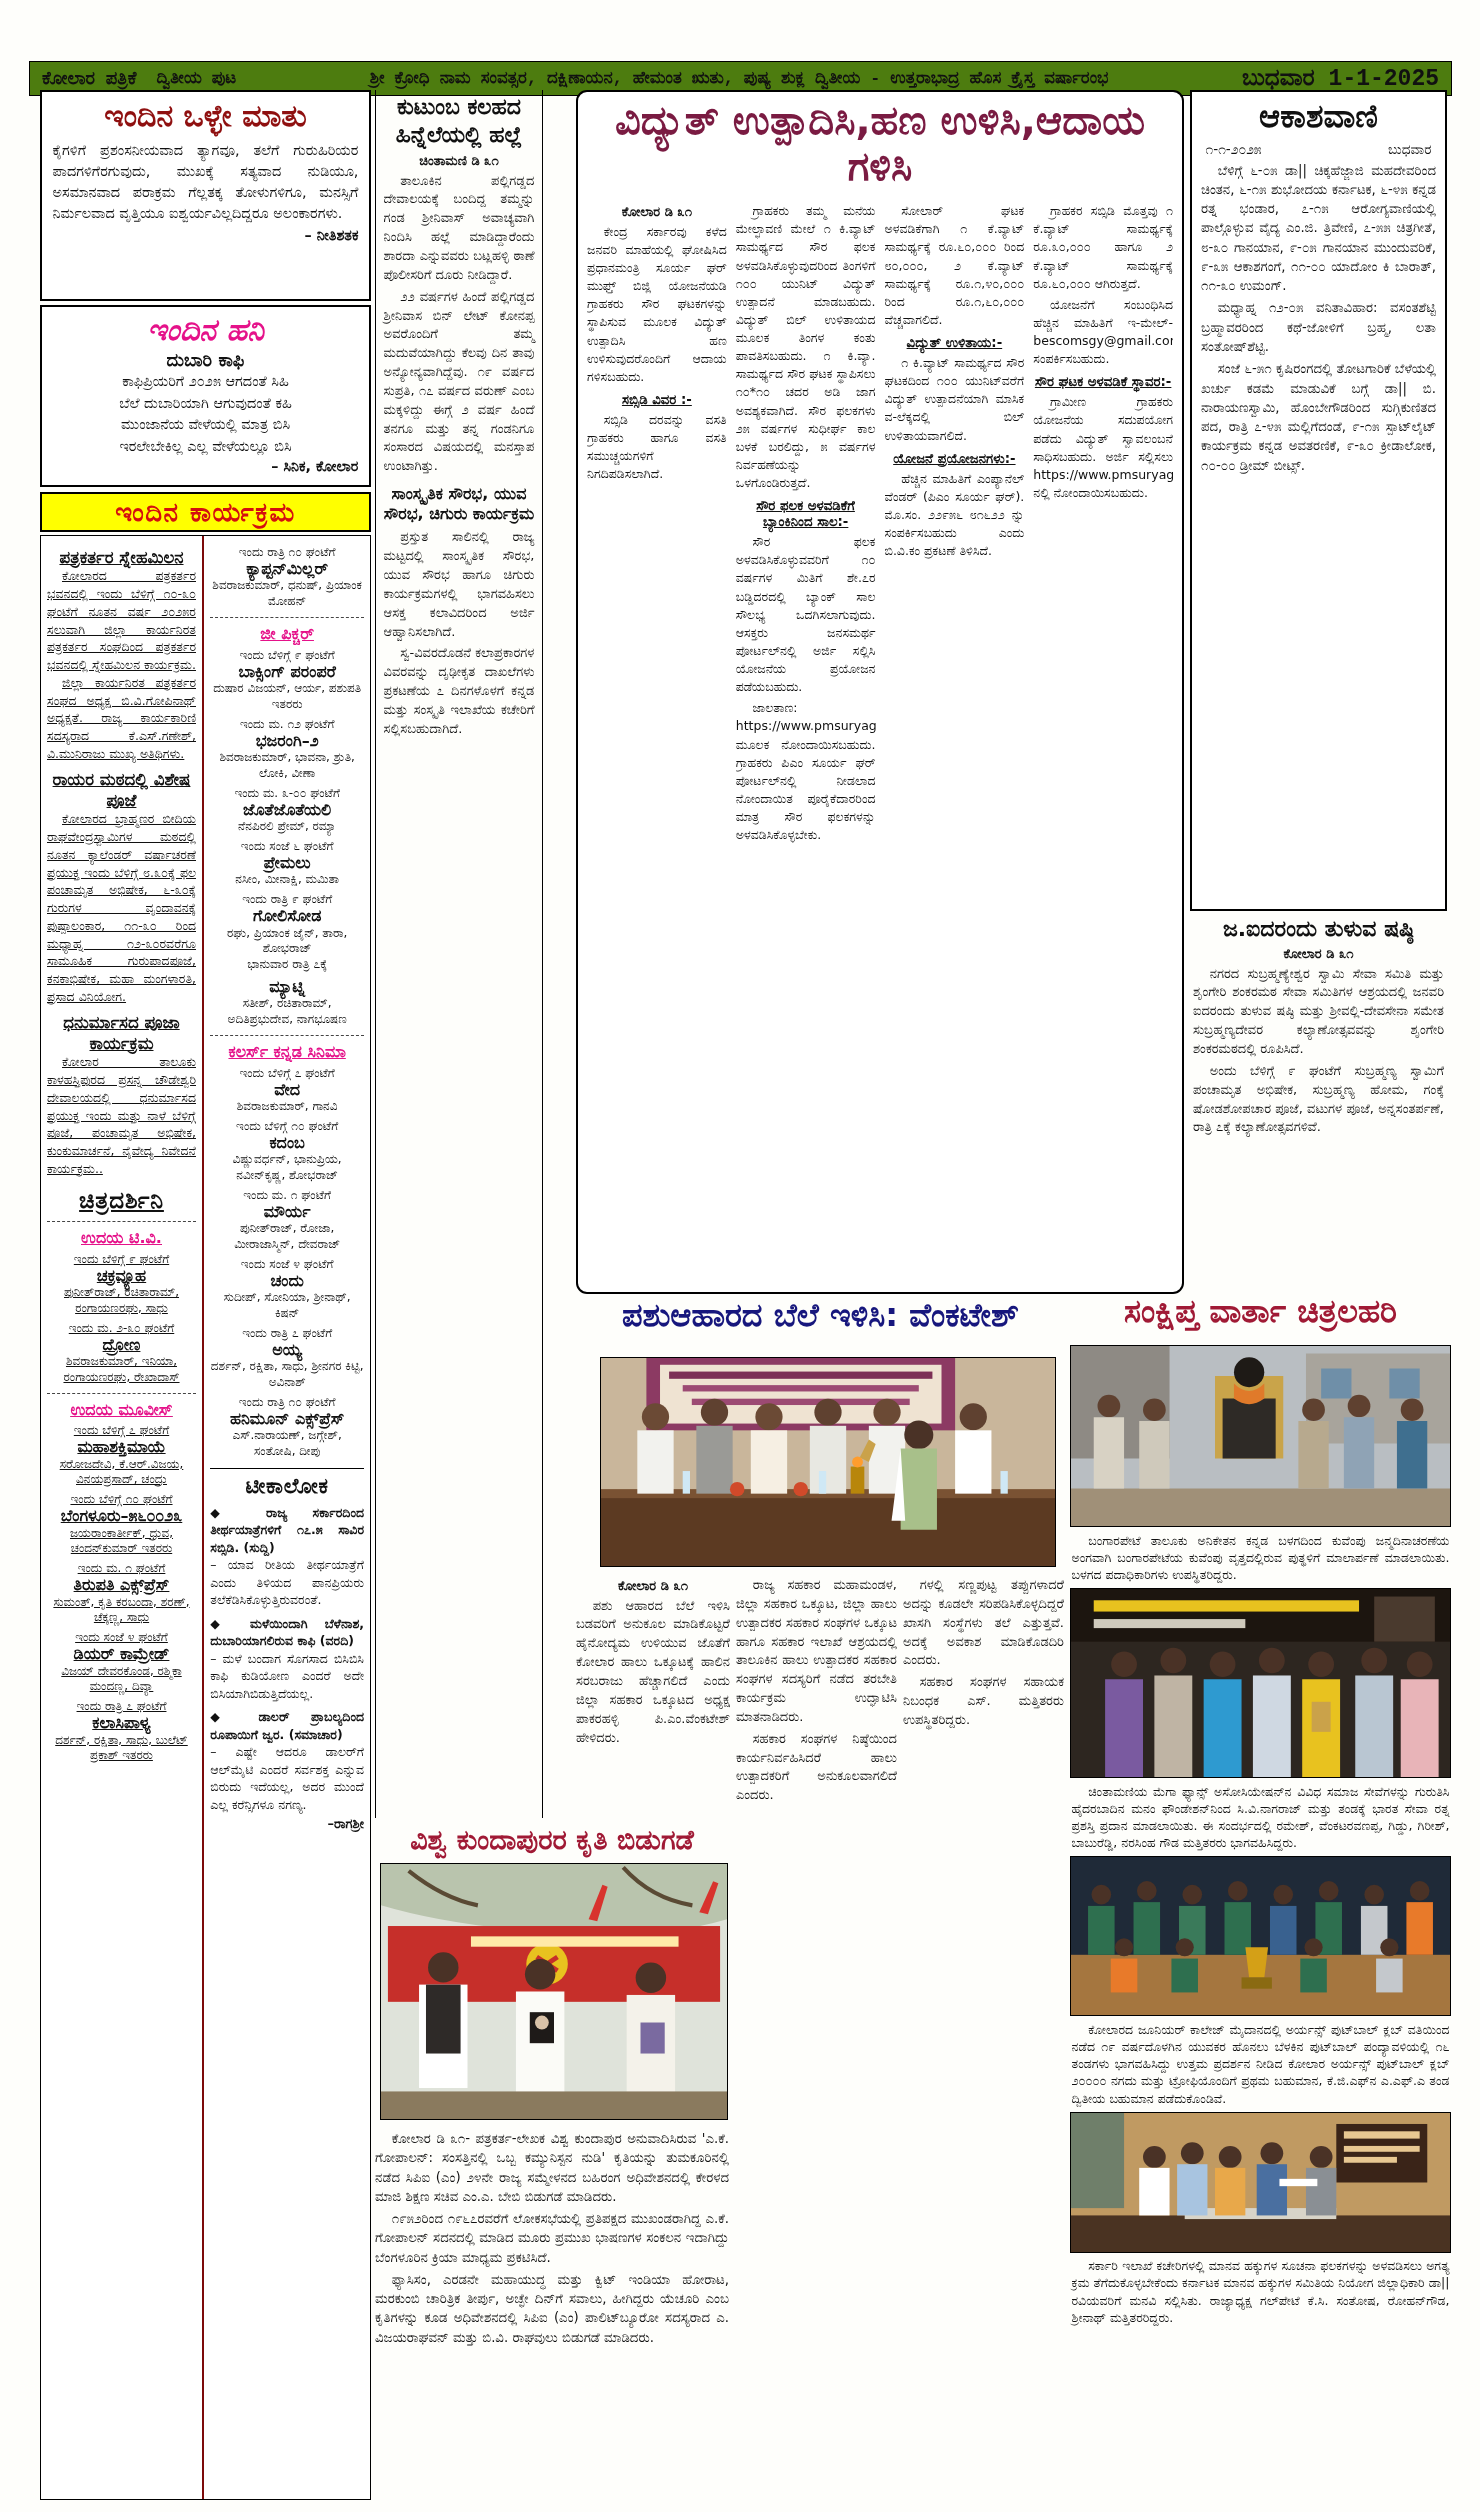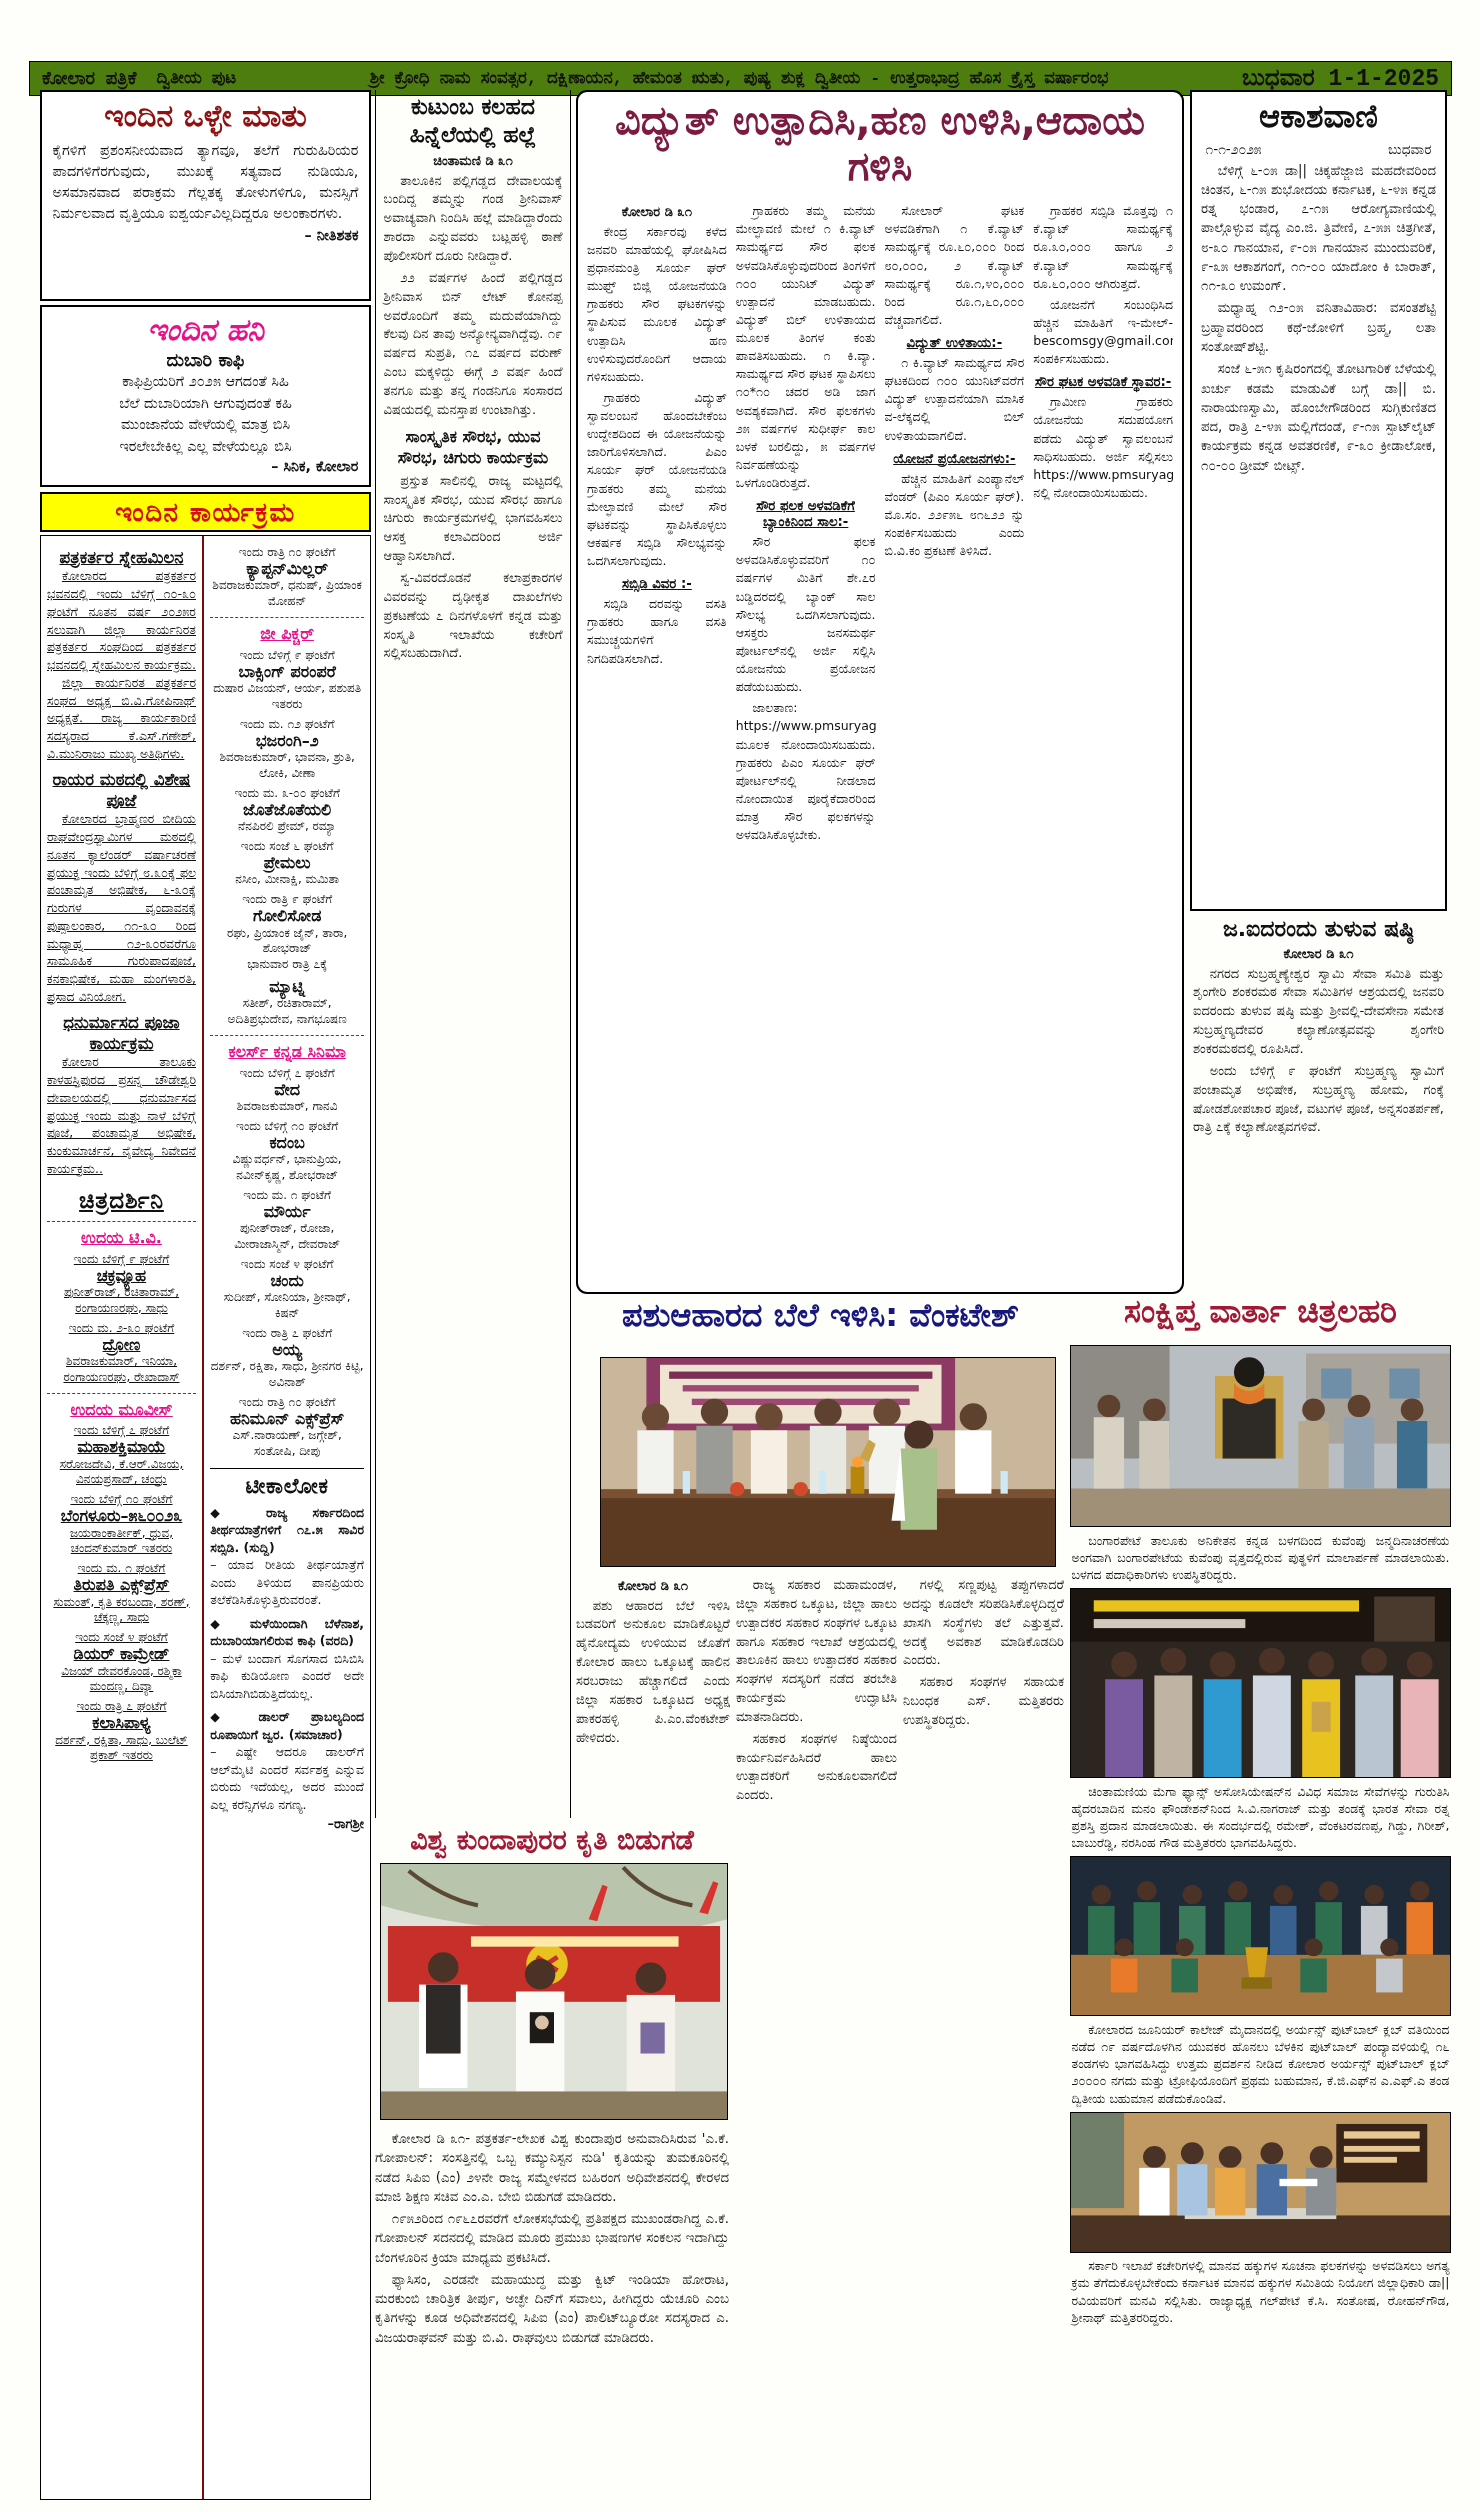--- a/index.html
+++ b/index.html
@@ -48,21 +48,21 @@
   .mv .tm { font-size:12px; text-align:center; }
   .mv .nm { font-size:16px; font-weight:bold; text-align:center; line-height:1.2; }
   .mv .cs { font-size:12px; text-align:center; line-height:1.3; }
   .teeka-h { font-size:21px; font-weight:bold; text-align:center; border-top:1.5px solid #000;
              margin-top:9px; padding-top:4.6px; letter-spacing:0.8px; }
   .tk-q { font-size:12.5px; font-weight:bold; text-align:justify; line-height:1.4; margin-top:6px; }
   .tk-a { font-size:12.5px; text-align:justify; line-height:1.4; }
   .tk-sig { font-weight:bold; text-align:right; font-size:13px; margin-top:3px; }
 
   
-  .colB { left:375px; top:90px; width:196px; height:1728px; border-left:1.5px solid #000;
+  .colB { left:375px; top:90px; width:168px; height:1728px; border-left:1.5px solid #000;
           border-right:1.5px solid #000; padding:3px 7.6px; overflow:hidden; }
   .colB .hl { font-size:22px; font-weight:bold; line-height:1.25; }
   .dl { font-size:13px; font-weight:bold; text-align:center; margin-top:4.6px; }
   .bp { font-size:13px; line-height:1.45; text-align:justify; text-indent:16.7px; margin-top:3px; }
   .subhl { font-size:16px; font-weight:bold; text-align:center; line-height:1.3; margin-top:7.6px; }
 
   
   .solar { left:576px; top:90px; width:608px; height:1204px; padding:4.6px 9px;border-radius:11px; }
   .solar .hl { font-size:40px; font-weight:bold; color:#7a1b42; text-align:center; line-height:1.15; }
   .solar .cols { display:flex; gap:9px; margin-top:10.6px; height:1117px; overflow:hidden; }
@@ -277,21 +277,20 @@
     <div class="bp">ಪ್ರಸ್ತುತ ಸಾಲಿನಲ್ಲಿ ರಾಜ್ಯ ಮಟ್ಟದಲ್ಲಿ ಸಾಂಸ್ಕೃತಿಕ ಸೌರಭ, ಯುವ ಸೌರಭ ಹಾಗೂ ಚಿಗುರು ಕಾರ್ಯಕ್ರಮಗಳಲ್ಲಿ ಭಾಗವಹಿಸಲು ಆಸಕ್ತ ಕಲಾವಿದರಿಂದ ಅರ್ಜಿ ಆಹ್ವಾನಿಸಲಾಗಿದೆ.</div>
     <div class="bp">ಸ್ವ-ವಿವರದೊಡನೆ ಕಲಾಪ್ರಕಾರಗಳ ವಿವರವನ್ನು ದೃಢೀಕೃತ ದಾಖಲೆಗಳು ಪ್ರಕಟಣೆಯ ೭ ದಿನಗಳೊಳಗೆ ಕನ್ನಡ ಮತ್ತು ಸಂಸ್ಕೃತಿ ಇಲಾಖೆಯ ಕಚೇರಿಗೆ ಸಲ್ಲಿಸಬಹುದಾಗಿದೆ.</div>
   </div>
 
   <div class="abs bordered solar">
     <div class="hl">ವಿದ್ಯುತ್ ಉತ್ಪಾದಿಸಿ,ಹಣ ಉಳಿಸಿ,ಆದಾಯ ಗಳಿಸಿ</div>
     <div class="cols">
       <div class="c">
         <div class="dl">ಕೋಲಾರ ಡಿ ೩೧</div>
         <div class="bp">ಕೇಂದ್ರ ಸರ್ಕಾರವು ಕಳೆದ ಜನವರಿ ಮಾಹೆಯಲ್ಲಿ ಘೋಷಿಸಿದ ಪ್ರಧಾನಮಂತ್ರಿ ಸೂರ್ಯ ಘರ್ ಮುಫ್ತ್ ಬಿಜ್ಲಿ ಯೋಜನೆಯಡಿ ಗ್ರಾಹಕರು ಸೌರ ಘಟಕಗಳನ್ನು ಸ್ಥಾಪಿಸುವ ಮೂಲಕ ವಿದ್ಯುತ್ ಉತ್ಪಾದಿಸಿ ಹಣ ಉಳಿಸುವುದರೊಂದಿಗೆ ಆದಾಯ ಗಳಿಸಬಹುದು.</div>
-        <div class="bp">ಗ್ರಾಹಕರು ವಿದ್ಯುತ್ ಸ್ವಾವಲಂಬನೆ ಹೊಂದಬೇಕೆಂಬ ಉದ್ದೇಶದಿಂದ ಈ ಯೋಜನೆಯನ್ನು ಜಾರಿಗೊಳಿಸಲಾಗಿದೆ. ಪಿಎಂ ಸೂರ್ಯ ಘರ್ ಯೋಜನೆಯಡಿ ಗ್ರಾಹಕರು ತಮ್ಮ ಮನೆಯ ಮೇಲ್ಛಾವಣಿ ಮೇಲೆ ಸೌರ ಘಟಕವನ್ನು ಸ್ಥಾಪಿಸಿಕೊಳ್ಳಲು ಆಕರ್ಷಕ ಸಬ್ಸಿಡಿ ಸೌಲಭ್ಯವನ್ನು ಒದಗಿಸಲಾಗುವುದು.</div>
         <div class="shd">ಸಬ್ಸಿಡಿ ವಿವರ :-</div>
         <div class="bp">ಸಬ್ಸಿಡಿ ದರವನ್ನು ವಸತಿ ಗ್ರಾಹಕರು ಹಾಗೂ ವಸತಿ ಸಮುಚ್ಚಯಗಳಿಗೆ ನಿಗದಿಪಡಿಸಲಾಗಿದೆ.</div>
       </div>
       <div class="c">
         <div class="bp">ಗ್ರಾಹಕರು ತಮ್ಮ ಮನೆಯ ಮೇಲ್ಛಾವಣಿ ಮೇಲೆ ೧ ಕಿ.ವ್ಯಾಟ್ ಸಾಮರ್ಥ್ಯದ ಸೌರ ಫಲಕ ಅಳವಡಿಸಿಕೊಳ್ಳುವುದರಿಂದ ತಿಂಗಳಿಗೆ ೧೦೦ ಯುನಿಟ್ ವಿದ್ಯುತ್ ಉತ್ಪಾದನೆ ಮಾಡಬಹುದು. ವಿದ್ಯುತ್ ಬಿಲ್ ಉಳಿತಾಯದ ಮೂಲಕ ತಿಂಗಳ ಕಂತು ಪಾವತಿಸಬಹುದು. ೧ ಕಿ.ವ್ಯಾ. ಸಾಮರ್ಥ್ಯದ ಸೌರ ಘಟಕ ಸ್ಥಾಪಿಸಲು ೧೦*೧೦ ಚದರ ಅಡಿ ಜಾಗ ಅವಶ್ಯಕವಾಗಿದೆ. ಸೌರ ಫಲಕಗಳು ೨೫ ವರ್ಷಗಳ ಸುಧೀರ್ಘ ಕಾಲ ಬಳಕೆ ಬರಲಿದ್ದು, ೫ ವರ್ಷಗಳ ನಿರ್ವಹಣೆಯನ್ನು ಒಳಗೊಂಡಿರುತ್ತದೆ.</div>
         <div class="shd">ಸೌರ ಫಲಕ ಅಳವಡಿಕೆಗೆ ಬ್ಯಾಂಕಿನಿಂದ ಸಾಲ:-</div>
         <div class="bp">ಸೌರ ಫಲಕ ಅಳವಡಿಸಿಕೊಳ್ಳುವವರಿಗೆ ೧೦ ವರ್ಷಗಳ ಮಿತಿಗೆ ಶೇ.೭ರ ಬಡ್ಡಿದರದಲ್ಲಿ ಬ್ಯಾಂಕ್ ಸಾಲ ಸೌಲಭ್ಯ ಒದಗಿಸಲಾಗುವುದು. ಆಸಕ್ತರು ಜನಸಮರ್ಥ ಪೋರ್ಟಲ್‌ನಲ್ಲಿ ಅರ್ಜಿ ಸಲ್ಲಿಸಿ ಯೋಜನೆಯ ಪ್ರಯೋಜನ ಪಡೆಯಬಹುದು.</div>
         <div class="bp">ಜಾಲತಾಣ: https://www.pmsuryaghar.gov.in ಮೂಲಕ ನೋಂದಾಯಿಸಬಹುದು. ಗ್ರಾಹಕರು ಪಿಎಂ ಸೂರ್ಯ ಘರ್ ಪೋರ್ಟಲ್‌ನಲ್ಲಿ ನೀಡಲಾದ ನೋಂದಾಯಿತ ಪೂರೈಕೆದಾರರಿಂದ ಮಾತ್ರ ಸೌರ ಫಲಕಗಳನ್ನು ಅಳವಡಿಸಿಕೊಳ್ಳಬೇಕು.</div>
       </div>
       <div class="c">

